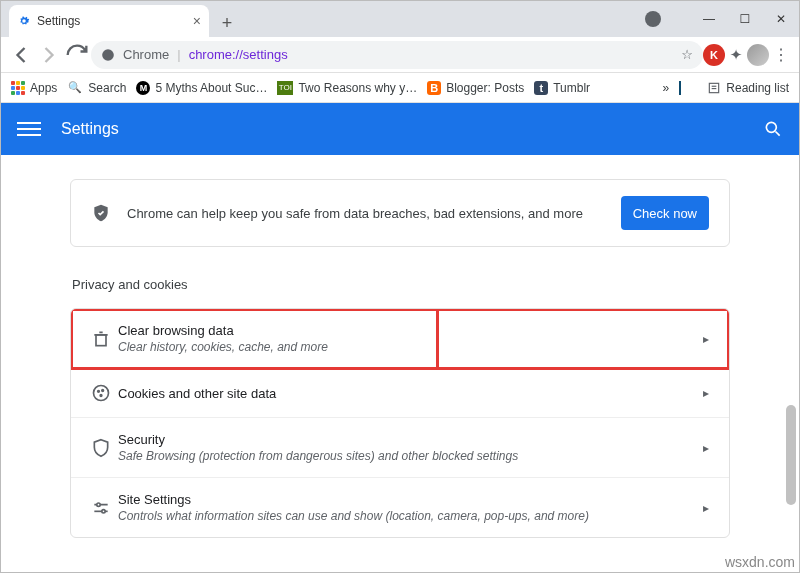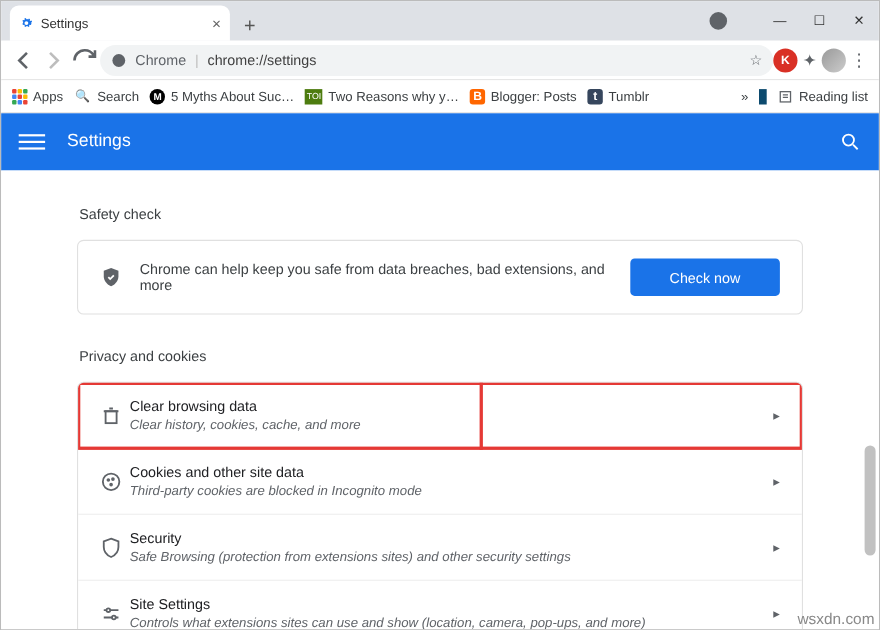--- a/index.html
+++ b/index.html
@@ -15,57 +15,57 @@
 .winbtns .avatar-circle { width: 16px; height: 16px; border-radius: 50%; background: #5f6368; margin-right: 30px; align-self: center; }
 .winbtns .wb { width: 36px; height: 28px; display: flex; align-items: center; justify-content: center; color: #333; font-size: 12px; }
 
 
 .toolbar { height: 36px; background: #fff; border-bottom: 1px solid #e0e0e0; display: flex; align-items: center; padding: 0 6px; gap: 0; }
 .tb-btn { width: 28px; height: 28px; display: flex; align-items: center; justify-content: center; color: #5f6368; border-radius: 50%; }
 .tb-btn.disabled { color: #bdbdbd; }
 .omnibox { flex: 1; height: 28px; background: #f1f3f4; border-radius: 14px; display: flex; align-items: center; padding: 0 10px; gap: 8px; font-size: 13px; color: #5f6368; }
 .omnibox .chip { color: #5f6368; }
 .omnibox .sep { color: #bdbdbd; }
-.omnibox .url { color: #404040; }
+.omnibox .url { color: #6d28d9; }
 .omnibox .star { margin-left: auto; color: #5f6368; }
 .ext-icon { width: 22px; height: 22px; border-radius: 50%; display: flex; align-items: center; justify-content: center; font-size: 11px; }
 .ext-k { background: #d93025; color: #fff; font-weight: bold; }
 .ext-p { color: #5f6368; font-size: 15px; }
 .ext-av { background: linear-gradient(135deg,#999,#ccc); }
 .menu-dots { width: 24px; display: flex; align-items: center; justify-content: center; color: #5f6368; font-size: 16px; }
 
 
 .bookmarks { height: 30px; background: #fff; border-bottom: 1px solid #e0e0e0; display: flex; align-items: center; padding: 0 10px; gap: 10px; font-size: 12px; color: #3c4043; }
 .bm { display: flex; align-items: center; gap: 5px; white-space: nowrap; }
 .bm-icon { width: 16px; height: 16px; display: flex; align-items: center; justify-content: center; font-size: 11px; }
 .apps-icon { display: grid; grid-template-columns: 4px 4px 4px; grid-template-rows: 4px 4px 4px; gap: 1px; }
 .apps-icon span { background: #ea4335; border-radius: 1px; }
 .apps-icon span:nth-child(2){background:#fbbc04}.apps-icon span:nth-child(3){background:#34a853}.apps-icon span:nth-child(4){background:#4285f4}.apps-icon span:nth-child(5){background:#ea4335}.apps-icon span:nth-child(6){background:#fbbc04}.apps-icon span:nth-child(7){background:#34a853}.apps-icon span:nth-child(8){background:#4285f4}.apps-icon span:nth-child(9){background:#ea4335}
 .bm-m { background:#000; color:#fff; border-radius:50%; width:14px; height:14px; font-weight:bold; font-size:9px; display:flex; align-items:center; justify-content:center; }
 .bm-toi { background:#4d7c0f; color:#fff; width:16px; height:14px; font-size:8px; display:flex; align-items:center; justify-content:center; }
 .bm-b { background:#ff6600; color:#fff; width:14px; height:14px; border-radius:3px; font-weight:bold; display:flex; align-items:center; justify-content:center; }
 .bm-t { background:#36465d; color:#fff; width:14px; height:14px; border-radius:3px; font-weight:bold; display:flex; align-items:center; justify-content:center; }
 .bm-overflow { margin-left: auto; display: flex; align-items: center; gap: 10px; }
-.reading { display: flex; align-items: center; gap: 5px; border-left: 7px solid #0c4a6e; padding-left: 10px; }
+.reading { display: flex; align-items: center; gap: 5px; border-left: 2px solid #0c4a6e; padding-left: 26px; }
 
 
 .settings-header { height: 52px; background: #1a73e8; display: flex; align-items: center; padding: 0 16px; color: #fff; }
 .hamburger { width: 24px; height: 24px; display: flex; flex-direction: column; justify-content: center; gap: 4px; margin-right: 20px; }
 .hamburger span { height: 2px; background: #fff; }
 .settings-title { font-size: 16px; }
 .search-right { margin-left: auto; color: #fff; }
 
 
 .content { position: absolute; top: 154px; bottom: 0; left: 0; right: 0; background: #fff; overflow: hidden; }
 .content-inner { width: 660px; margin: 0 auto; padding-top: 24px; }
 .section-title { font-size: 13px; color: #3c4043; margin: 8px 0 16px 2px; }
 
 .card { border: 1px solid #e0e0e0; border-radius: 6px; padding: 16px 20px; display: flex; align-items: center; gap: 16px; margin-bottom: 30px; }
 .card-text { font-size: 13px; color: #3c4043; flex: 1; }
-.btn-primary { background: #1a73e8; color: #fff; border: none; border-radius: 4px; height: 34px; padding: 0 36px; font-size: 13px; font-weight: 500; cursor: pointer; }
+.btn-primary { background: #1a73e8; color: #fff; border: none; border-radius: 4px; height: 34px; padding: 0 12px; font-size: 13px; font-weight: 500; cursor: pointer; }
 
 .row-list { border: 1px solid #e0e0e0; border-radius: 6px; overflow: hidden; }
 .row { display: flex; align-items: center; padding: 14px 20px; gap: 7px; border-bottom: 1px solid #eee; position: relative; }
 .row:last-child { border-bottom: none; }
 .row-icon { width: 20px; height: 20px; color: #5f6368; display: flex; align-items: center; justify-content: center; }
 .row-text { flex: 1; }
 .row-title { font-size: 13px; color: #202124; }
 .row-sub { font-size: 12px; color: #5f6368; margin-top: 2px; font-style: italic; }
 .row-arrow { color: #5f6368; font-size: 12px; }
 .highlight { outline: 3px solid #e53935; outline-offset: -2px; }
@@ -185,21 +185,20 @@
     </div>
   <div class="settings-title">Settings</div>
   <div class="search-right" style="width:20px;height:20px"><svg viewBox="0 0 24 24" fill="none" stroke="#fff" stroke-width="2">
         <circle cx="10" cy="10" r="6"></circle>
         <line x1="15" y1="15" x2="20" y2="20"></line>
       </svg></div>
 </div>
 
 <div class="content">
   <div class="content-inner">
-    <div class="section-title">Safety check</div>
     <div class="card">
       <div class="row-icon">
           <svg viewBox="0 0 24 24" fill="#5f6368">
             <path d="M12 2l8 3v6c0 5-3.5 9-8 11-4.5-2-8-6-8-11V5l8-3z"></path>
             <path d="M9 12l2 2 4-4" stroke="#fff" stroke-width="2" fill="none"></path>
           </svg>
         </div>
       <div class="card-text">Chrome can help keep you safe from data breaches, bad extensions, and more</div>
       <button class="btn-primary">Check now</button>
     </div>
@@ -224,48 +223,47 @@
         <div class="row-icon">
             <svg viewBox="0 0 24 24" fill="none" stroke="#5f6368" stroke-width="2">
               <circle cx="12" cy="12" r="9"></circle>
               <circle cx="9" cy="10" r="1" fill="#5f6368"></circle>
               <circle cx="14" cy="9" r="1" fill="#5f6368"></circle>
               <circle cx="12" cy="15" r="1" fill="#5f6368"></circle>
             </svg>
           </div>
         <div class="row-text">
           <div class="row-title">Cookies and other site data</div>
-          <div class="row-sub">Third-party cookies are blocked in Incognito mode</div>
         </div>
         <div class="row-arrow">▸</div>
       </div>
       <div class="row">
         <div class="row-icon">
             <svg viewBox="0 0 24 24" fill="none" stroke="#5f6368" stroke-width="2">
               <path d="M12 2l8 3v6c0 5-3.5 9-8 11-4.5-2-8-6-8-11V5l8-3z"></path>
             </svg>
           </div>
         <div class="row-text">
           <div class="row-title">Security</div>
-          <div class="row-sub">Safe Browsing (protection from extensions sites) and other security settings</div>
+          <div class="row-sub">Safe Browsing (protection from dangerous sites) and other blocked settings</div>
         </div>
         <div class="row-arrow">▸</div>
       </div>
       <div class="row">
         <div class="row-icon">
             <svg viewBox="0 0 24 24" fill="none" stroke="#5f6368" stroke-width="2">
               <line x1="4" y1="8" x2="20" y2="8"></line>
               <line x1="4" y1="16" x2="20" y2="16"></line>
               <circle cx="9" cy="8" r="2" fill="#fff"></circle>
               <circle cx="15" cy="16" r="2" fill="#fff"></circle>
             </svg>
           </div>
         <div class="row-text">
           <div class="row-title">Site Settings</div>
-          <div class="row-sub">Controls what extensions sites can use and show (location, camera, pop-ups, and more)</div>
+          <div class="row-sub">Controls what information sites can use and show (location, camera, pop-ups, and more)</div>
         </div>
         <div class="row-arrow">▸</div>
       </div>
     </div>
   </div>
   <div class="scrollbar"></div>
 </div>
 
 <div class="watermark">wsxdn.com</div>
 

